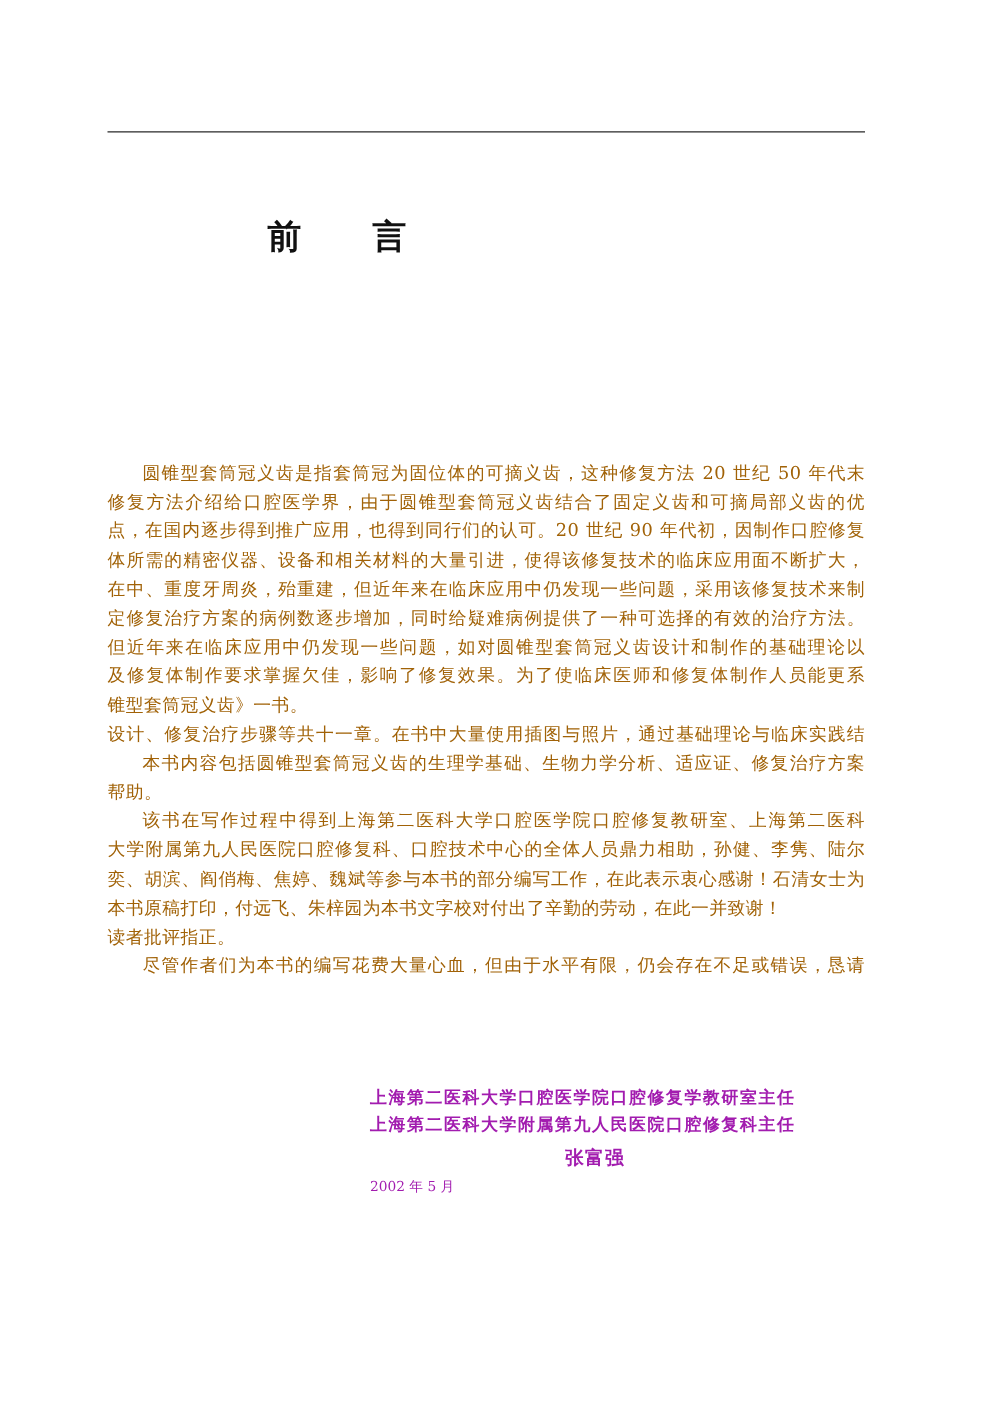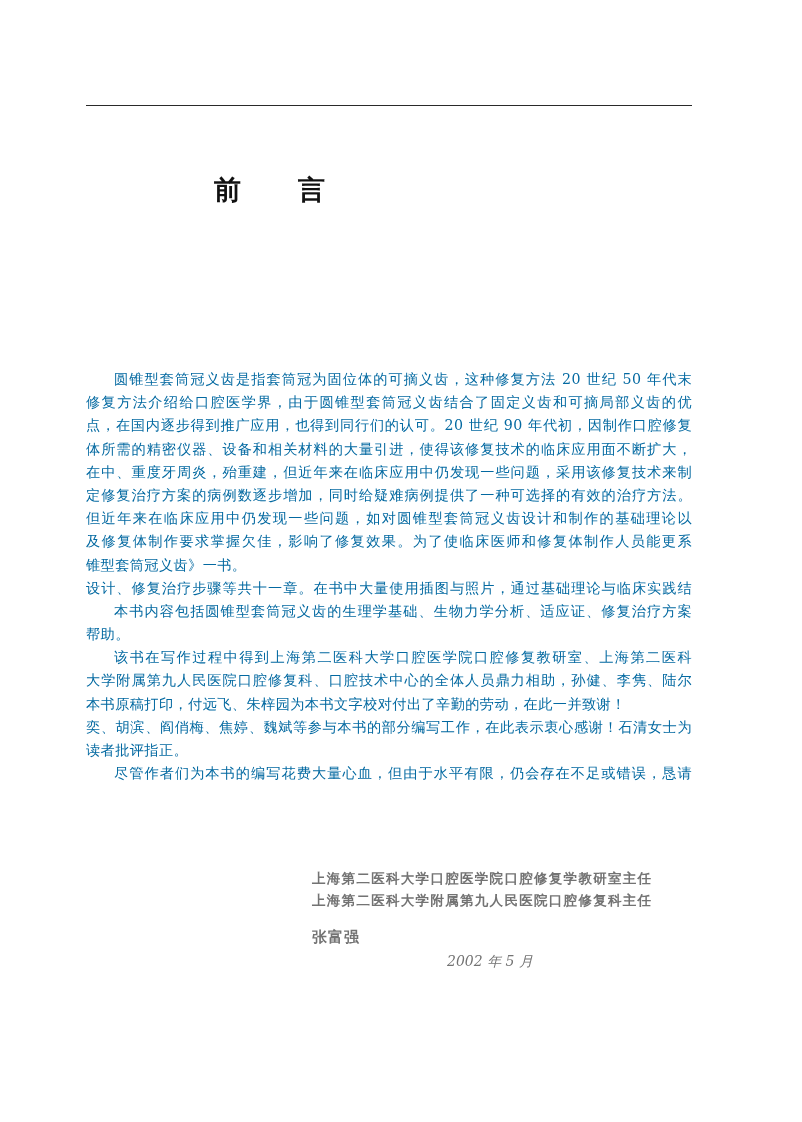--- a/index.html
+++ b/index.html
@@ -37,68 +37,68 @@
     }
     .title .ch1 { position: absolute; left: 0; top: 0; }
     .title .ch2 { position: absolute; left: 84px; top: 0; }
     .body-text {
       position: absolute;
       left: 86px;
       top: 368px;
       width: 606px;
       font-size: 14.2px;
       line-height: 23.2px;
-      color: #0369a1;
+      color: #a16207;
       letter-spacing: 0.4px;
     }
     .line {
       display: block;
       white-space: nowrap;
       text-align: justify;
       text-align-last: justify;
       height: 23.2px;
     }
     .line.last {
       text-align-last: left;
     }
     .line.first {
       padding-left: 28px;
     }
     .signature {
       position: absolute;
-      left: 312px;
+      left: 296px;
       top: 867px;
       width: 380px;
       font-size: 13.5px;
       line-height: 22px;
-      color: #737373;
+      color: #a21caf;
     }
     .sig-line {
       display: block;
       white-space: nowrap;
       letter-spacing: 1.3px;
       font-weight: bold;
     }
     .sig-name {
       display: block;
+      text-align: center;
       font-family: "DejaVu Sans", "Liberation Sans", sans-serif;
       font-weight: bold;
       font-size: 15px;
       line-height: 26px;
-      margin-top: 13px;
+      margin-top: 2px;
       padding-right: 20px;
       letter-spacing: 1px;
     }
     .sig-date {
       display: block;
-      text-align: center;
-      font-size: 14px;
+      text-align: left;
+      font-size: 11px;
       line-height: 22px;
       padding-right: 24px;
-      font-style: italic;
     }
   </style>
 </head>
 <body>
 
 <div class="rule"></div>
 
 <h1 class="title" style="margin:0;">
   <span class="ch1">前</span>
   <span class="ch2">言</span>
@@ -120,22 +120,22 @@
 
   <div class="para-block">
     <span class="line">设计、修复治疗步骤等共十一章。在书中大量使用插图与照片，通过基础理论与临床实践结</span>
     <span class="line first">本书内容包括圆锥型套筒冠义齿的生理学基础、生物力学分析、适应证、修复治疗方案</span>
     <span class="line last">帮助。</span>
   </div>
 
   <div class="para-block">
     <span class="line first">该书在写作过程中得到上海第二医科大学口腔医学院口腔修复教研室、上海第二医科</span>
     <span class="line">大学附属第九人民医院口腔修复科、口腔技术中心的全体人员鼎力相助，孙健、李隽、陆尔</span>
+    <span class="line">奕、胡滨、阎俏梅、焦婷、魏斌等参与本书的部分编写工作，在此表示衷心感谢！石清女士为</span>
     <span class="line last">本书原稿打印，付远飞、朱梓园为本书文字校对付出了辛勤的劳动，在此一并致谢！</span>
-    <span class="line">奕、胡滨、阎俏梅、焦婷、魏斌等参与本书的部分编写工作，在此表示衷心感谢！石清女士为</span>
   </div>
 
   <div class="para-block">
     <span class="line last">读者批评指正。</span>
     <span class="line first">尽管作者们为本书的编写花费大量心血，但由于水平有限，仍会存在不足或错误，恳请</span>
   </div>
 </div>
 
 <div class="signature">
   <span class="sig-line">上海第二医科大学口腔医学院口腔修复学教研室主任</span>

